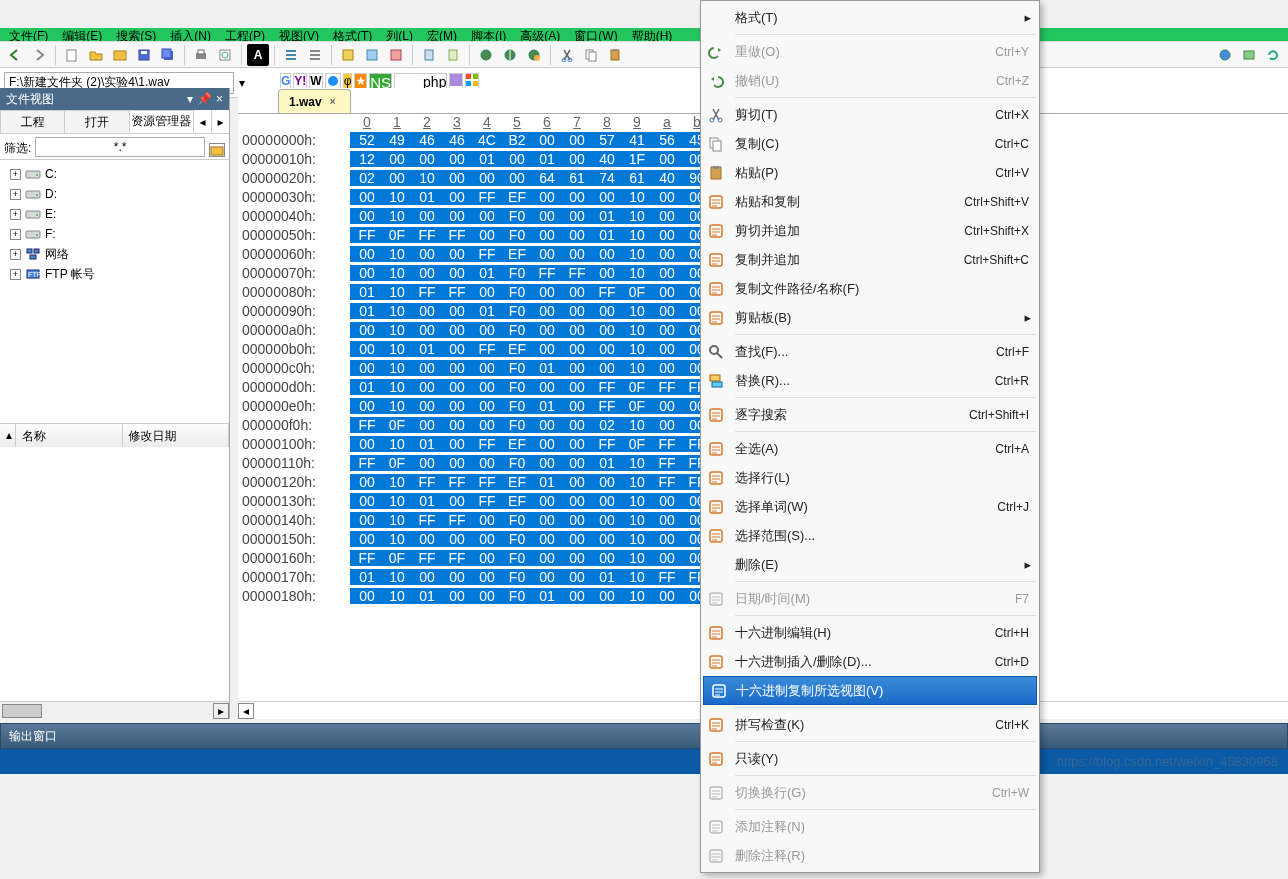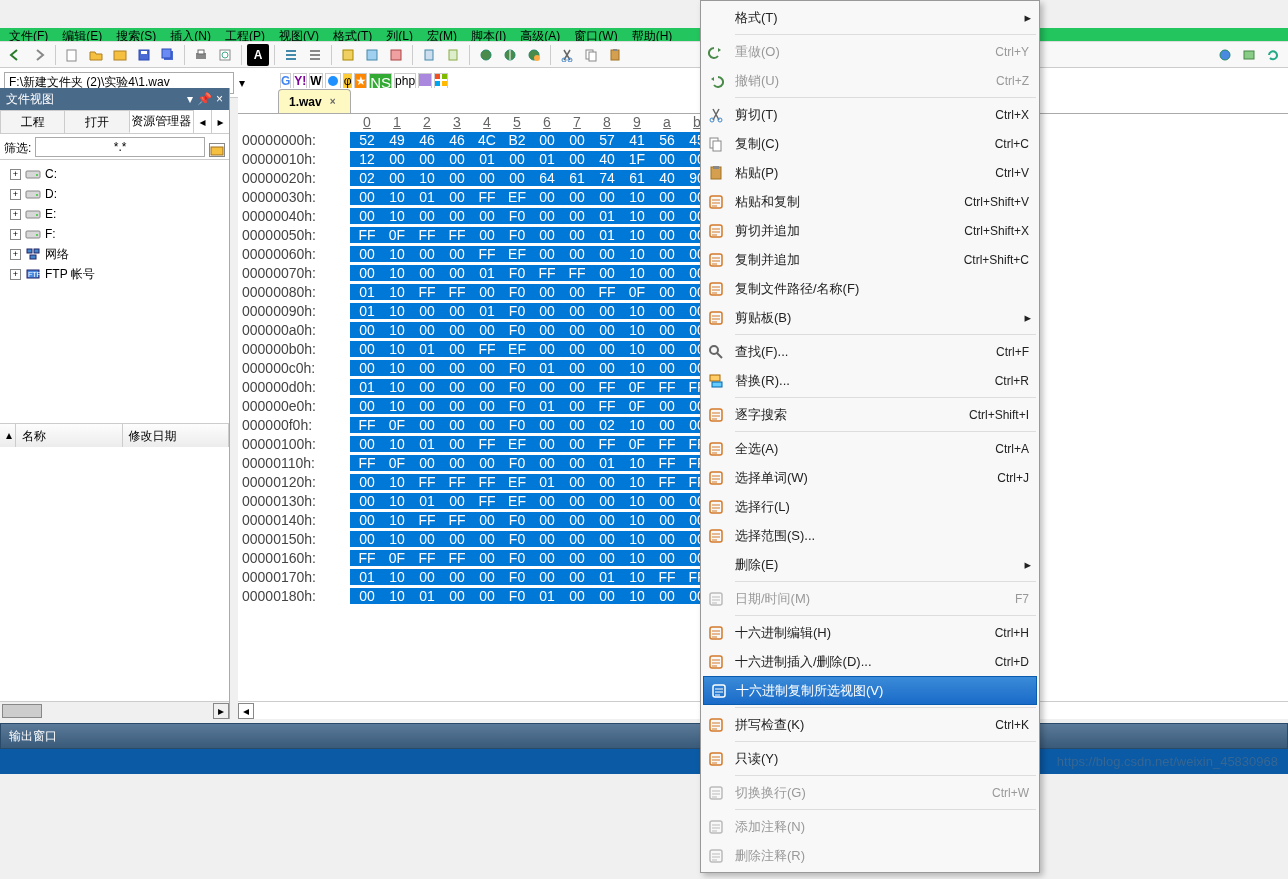--- a/index.html
+++ b/index.html
@@ -234,21 +234,21 @@
     <span class="tb-btn" style="border:1px solid #ccc;color:#7b0099;font-weight:bold;">Y!</span>
     <span class="tb-btn" style="border:1px solid #ccc;font-weight:bold;">W</span>
     <span class="tb-btn" style="border:1px solid #ccc;">
         <svg width="14" height="14">
           <circle cx="7" cy="7" r="5" fill="#1e90ff"></circle>
         </svg>
       </span>
     <span class="tb-btn" style="border:1px solid #ccc;background:#fc3;">φ</span>
     <span class="tb-btn" style="border:1px solid #ccc;background:#f80;color:#fff;">★</span>
     <span class="tb-btn" style="border:1px solid #ccc;background:#3a3;color:#fff;font-size:15px;">NS</span>
-    <span class="tb-btn" style="border:1px solid #ccc;font-size:12px;">php</span>
+    <span class="tb-btn" style="border:1px solid #ccc;font-size:14px;padding-left:28px;">php</span>
     <span class="tb-btn" style="border:1px solid #ccc;">
         <svg width="12" height="12">
           <rect width="12" height="12" fill="#a8d"></rect>
         </svg>
       </span>
     <span class="tb-btn" style="border:1px solid #ccc;">
         <svg width="12" height="12">
           <rect x="0" y="0" width="5" height="5" fill="#f25022"></rect>
           <rect x="7" y="0" width="5" height="5" fill="#7fba00"></rect>
           <rect x="0" y="7" width="5" height="5" fill="#00a4ef"></rect>
@@ -546,39 +546,39 @@
       <span>全选(A)</span>
       <span class="shortcut">Ctrl+A</span>
     </div>
     <div class="row">
       <span class="icon">
         <svg width="16" height="16">
           <rect x="2" y="2" width="12" height="12" rx="2" fill="none" stroke="#d47a2a" stroke-width="1.5"></rect>
           <path d="M4 6h8M4 9h8M4 12h5" stroke="#d47a2a"></path>
         </svg>
       </span>
+      <span>选择行(L)</span>
+    </div>
+    <div class="row">
+      <span class="icon">
+        <svg width="16" height="16">
+          <rect x="2" y="2" width="12" height="12" rx="2" fill="none" stroke="#d47a2a" stroke-width="1.5"></rect>
+          <path d="M4 6h8M4 9h8M4 12h5" stroke="#d47a2a"></path>
+        </svg>
+      </span>
       <span>选择单词(W)</span>
       <span class="shortcut">Ctrl+J</span>
     </div>
     <div class="row">
       <span class="icon">
         <svg width="16" height="16">
           <rect x="2" y="2" width="12" height="12" rx="2" fill="none" stroke="#d47a2a" stroke-width="1.5"></rect>
           <path d="M4 6h8M4 9h8M4 12h5" stroke="#d47a2a"></path>
         </svg>
       </span>
-      <span>选择行(L)</span>
-    </div>
-    <div class="row">
-      <span class="icon">
-        <svg width="16" height="16">
-          <rect x="2" y="2" width="12" height="12" rx="2" fill="none" stroke="#d47a2a" stroke-width="1.5"></rect>
-          <path d="M4 6h8M4 9h8M4 12h5" stroke="#d47a2a"></path>
-        </svg>
-      </span>
       <span>选择范围(S)...</span>
     </div>
     <div class="row">
       <span>删除(E)</span>
       <span class="sub">▸</span>
     </div>
     <hr>
     <div class="row disabled">
       <span class="icon">
         <svg width="16" height="16">

